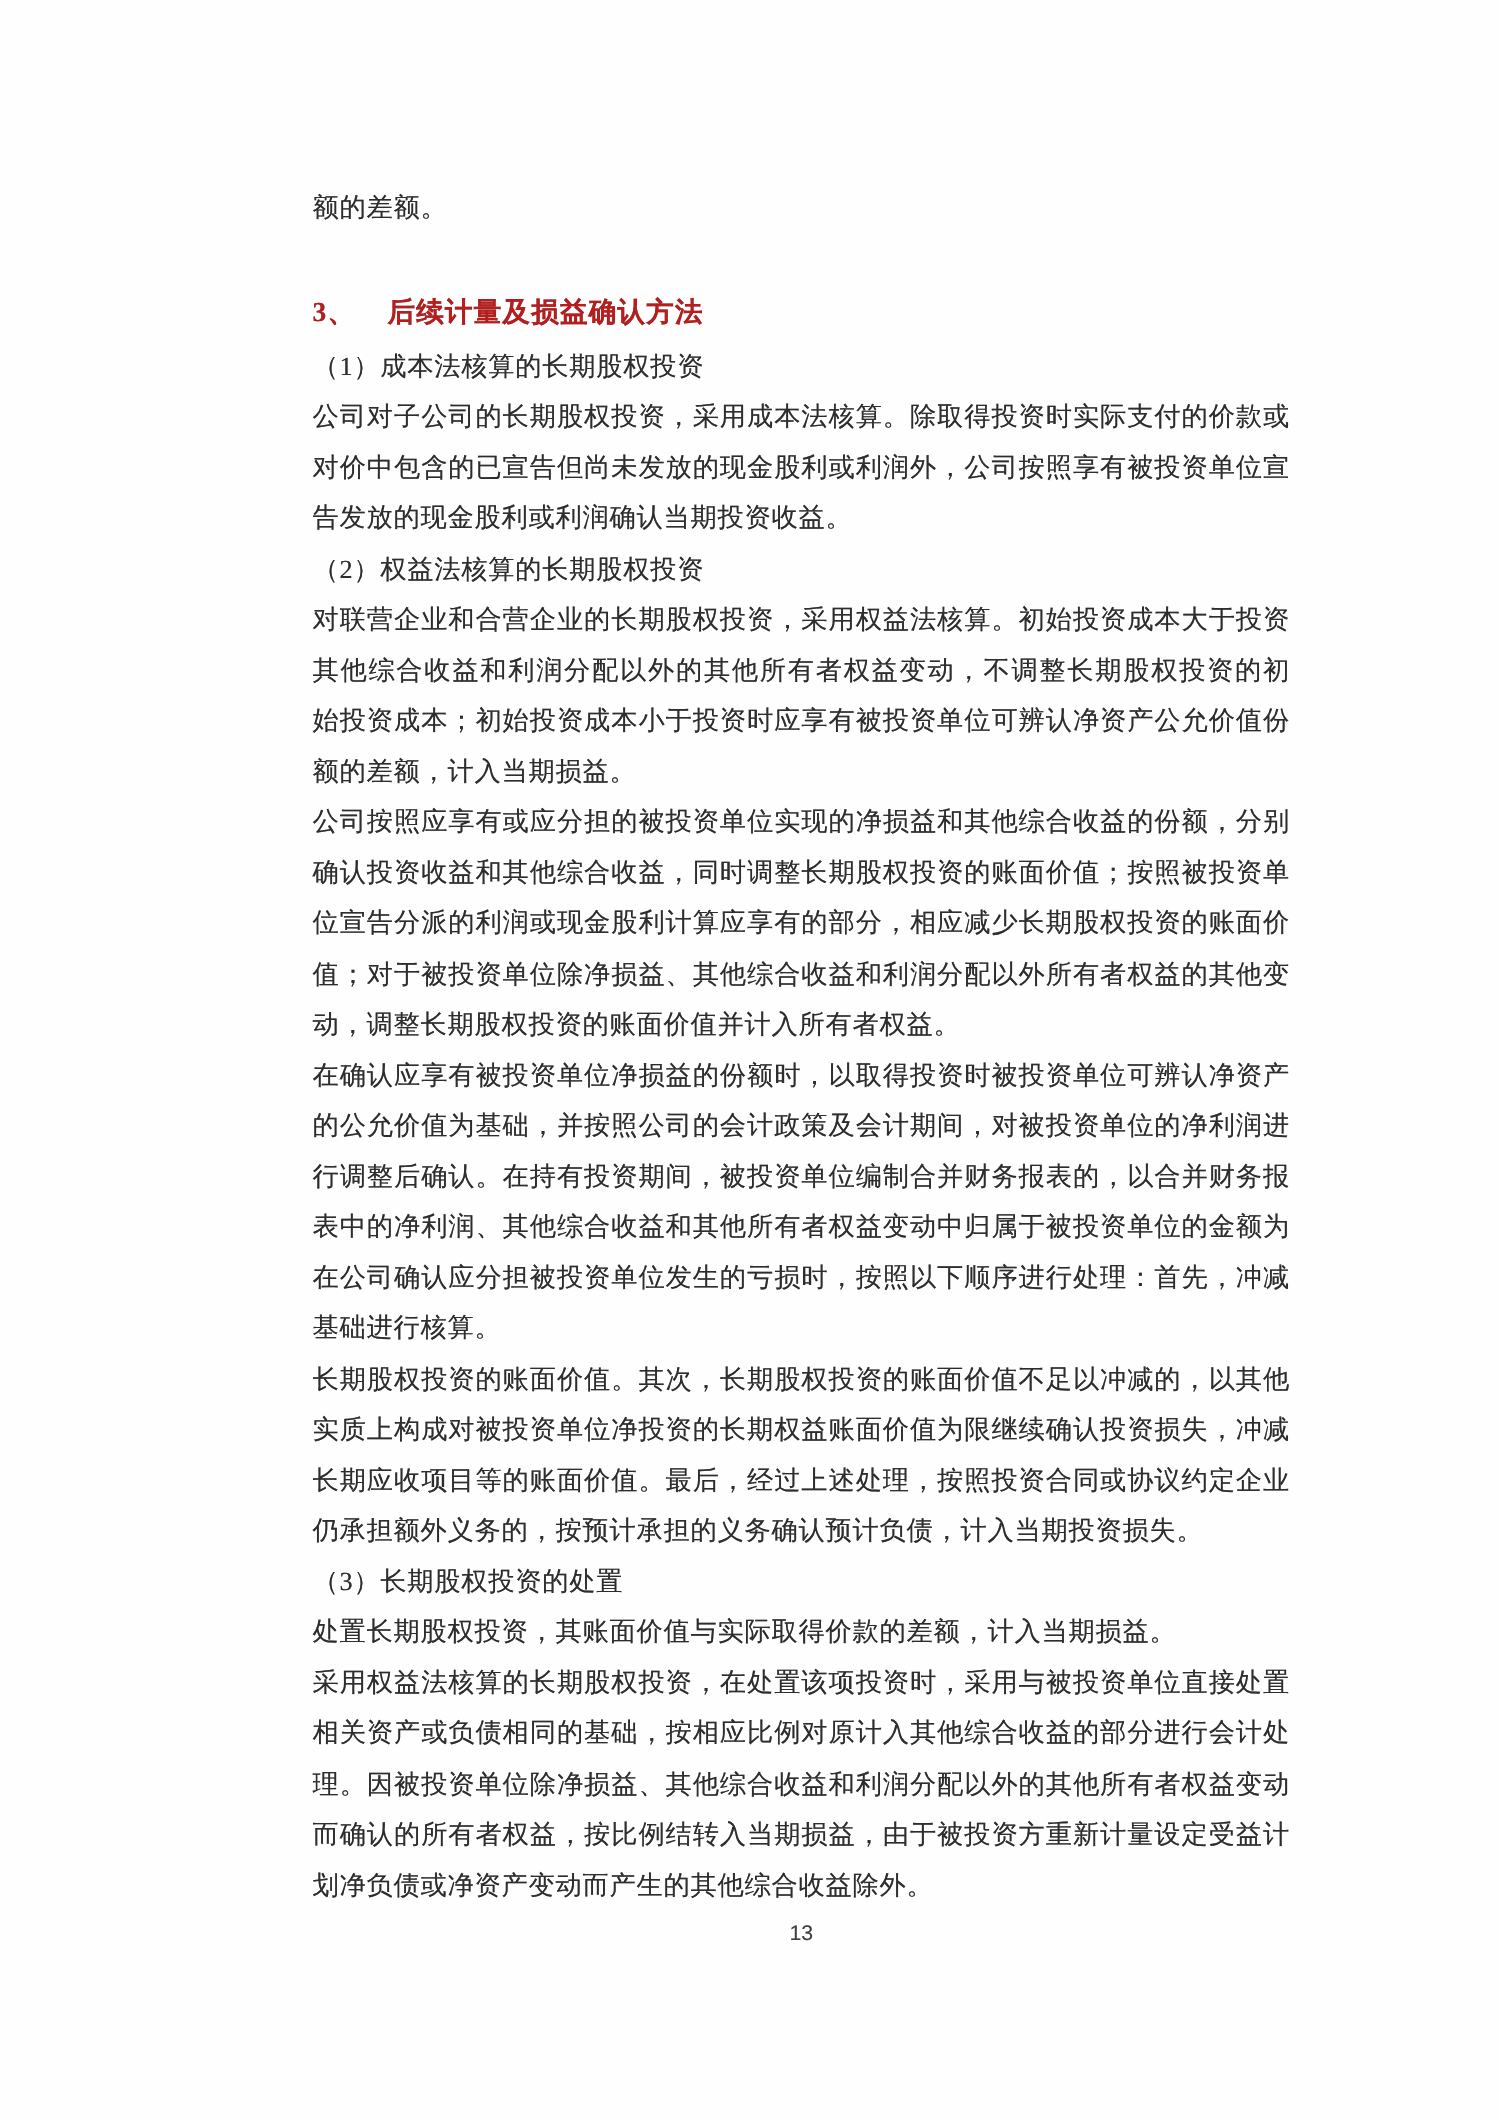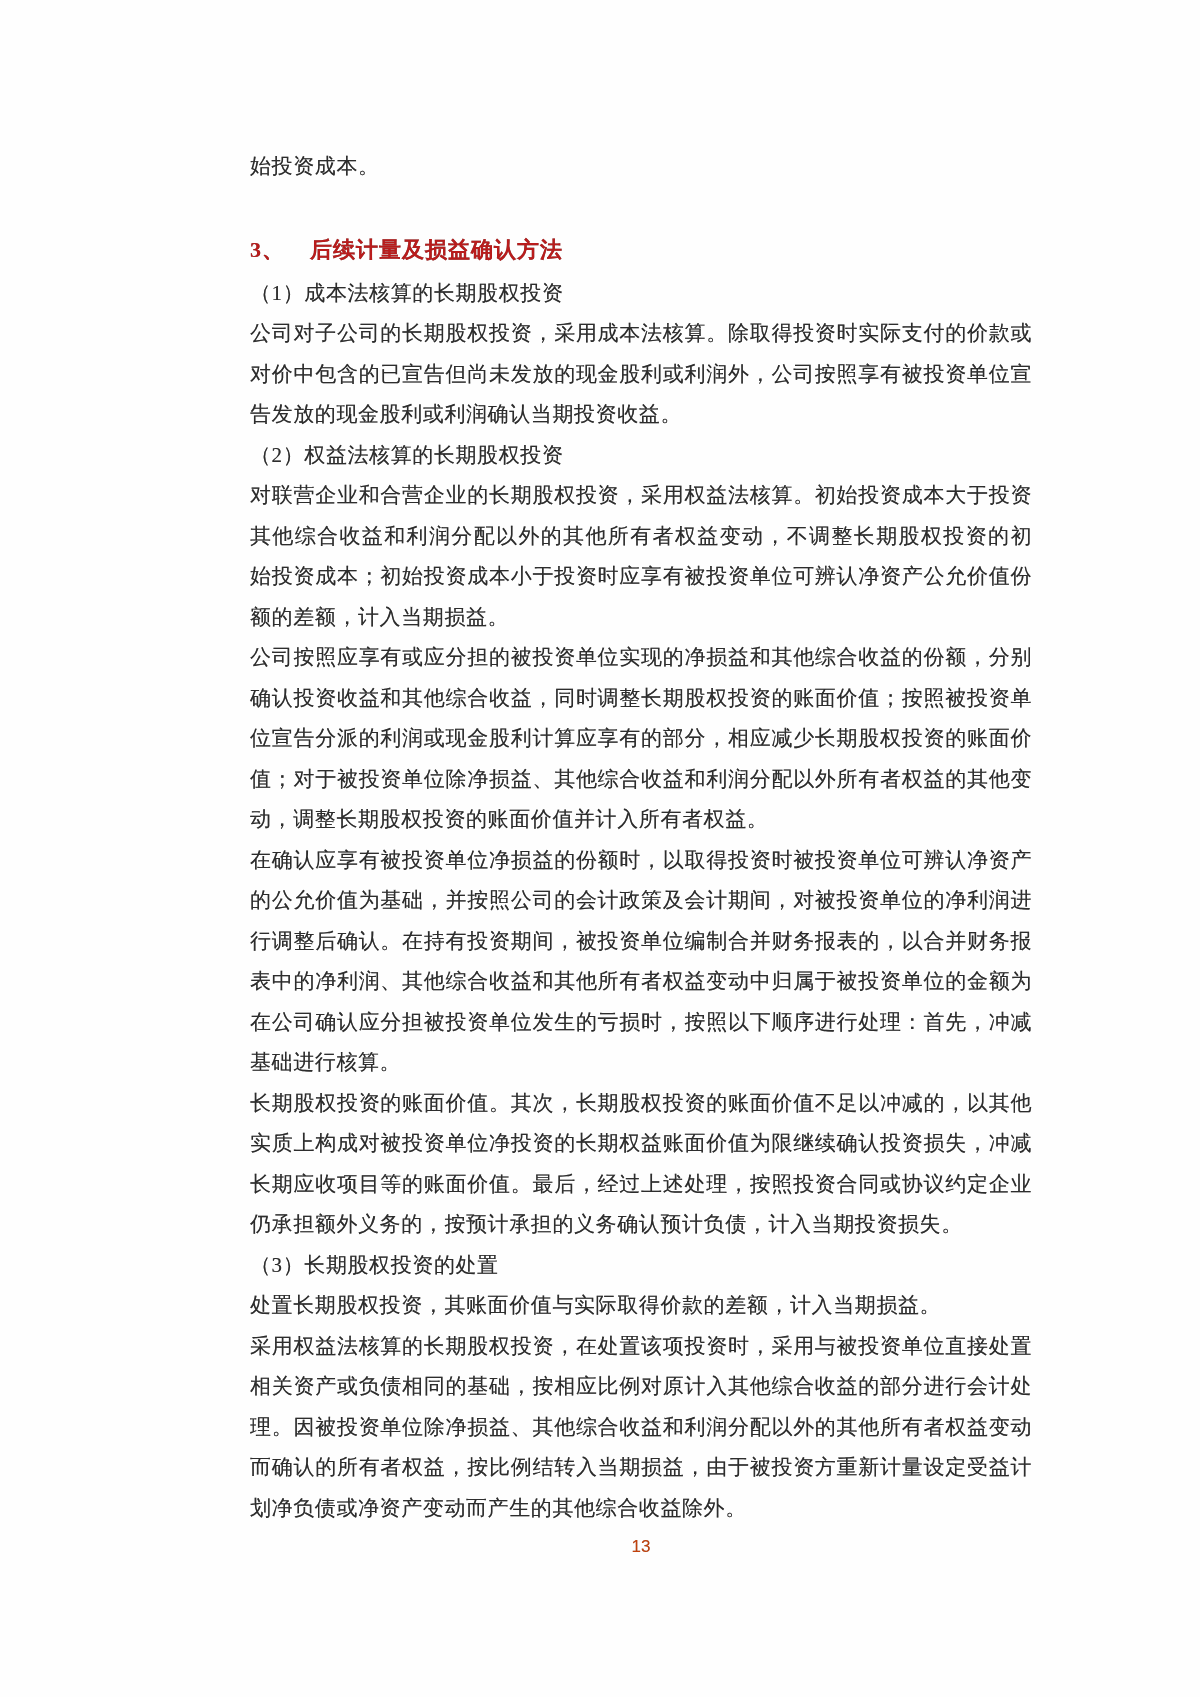--- a/index.html
+++ b/index.html
@@ -54,30 +54,30 @@
     width: 60px;
   }
   .page-number {
     position: absolute;
     top: 1537px;
     left: 250px;
     width: 782px;
     text-align: center;
     font-family: "Liberation Sans", "DejaVu Sans", sans-serif;
     font-size: 17px;
-    color: #c2410c;
+    color: #404040;
     text-shadow: 0 0 0.4px rgba(34,34,34,0.4);
   }
 </style>
 </head>
 <body>
 
 <div class="page">
   <div class="content">
-      <div class="line end">始投资成本。</div>
+      <div class="line end">额的差额。</div>
       <div class="spacer"></div>
       <div class="heading"><span class="num">3、</span><span>后续计量及损益确认方法</span></div>
       <div class="line sub">（1）成本法核算的长期股权投资</div>
       <div class="line full">公司对子公司的长期股权投资，采用成本法核算。除取得投资时实际支付的价款或</div>
       <div class="line full">对价中包含的已宣告但尚未发放的现金股利或利润外，公司按照享有被投资单位宣</div>
       <div class="line end">告发放的现金股利或利润确认当期投资收益。</div>
       <div class="line sub">（2）权益法核算的长期股权投资</div>
       <div class="line full">对联营企业和合营企业的长期股权投资，采用权益法核算。初始投资成本大于投资</div>
       <div class="line full">其他综合收益和利润分配以外的其他所有者权益变动，不调整长期股权投资的初</div>
       <div class="line full">始投资成本；初始投资成本小于投资时应享有被投资单位可辨认净资产公允价值份</div>

